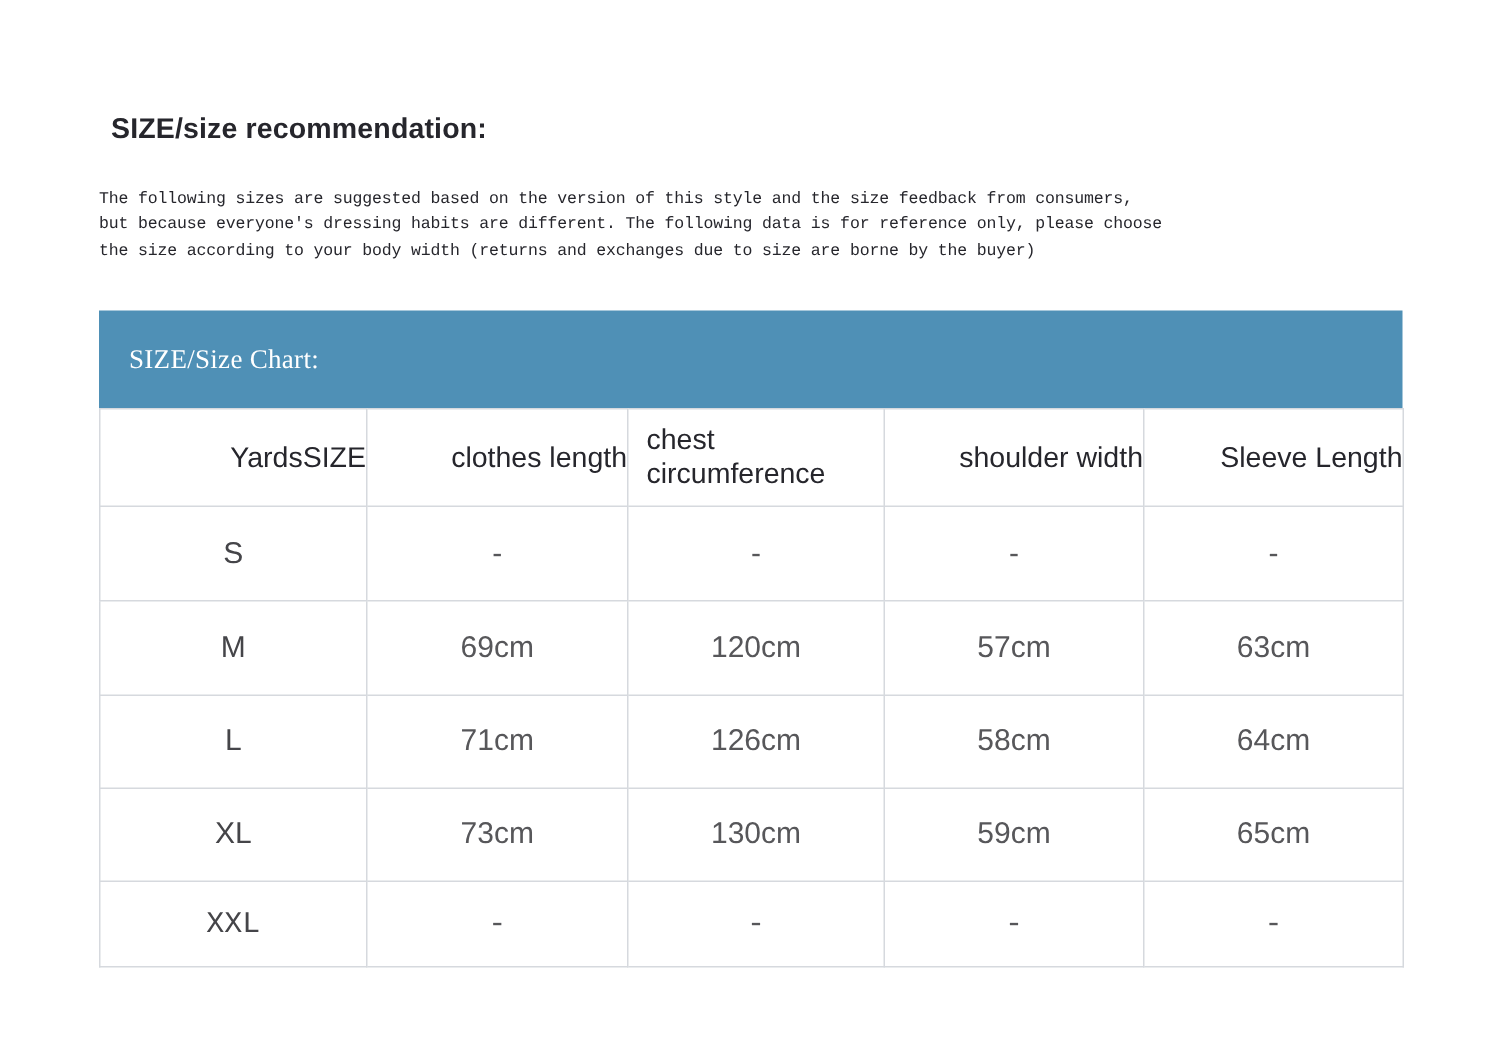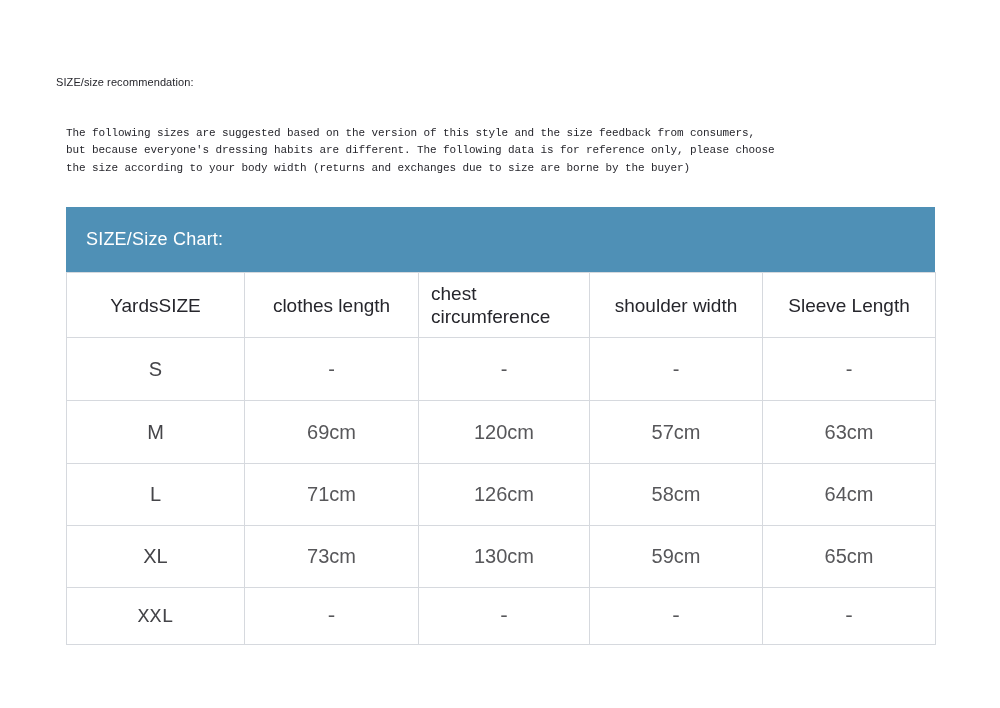--- a/index.html
+++ b/index.html
@@ -11,22 +11,22 @@
   }
   html,body{margin:0;padding:0;}
   body{
     width:1000px;height:708px;
     background:#ffffff;
     font-family:"Liberation Sans","DejaVu Sans",sans-serif;
     position:relative;
     overflow:hidden;
   }
   .page-title{
-    position:absolute;left:56px;top:76px;
-    font-size:11px;font-weight:400;
+    position:absolute;left:74px;top:76px;
+    font-size:19px;font-weight:700;
     color:var(--text_dark);
     letter-spacing:0.1px;
   }
   .intro{
     position:absolute;left:66px;top:125px;
     font-size:11px;line-height:17.4px;
     color:var(--text_dark);
     letter-spacing:-0.1px;
     white-space:nowrap;
     font-family:Liberation Mono, monospace;
@@ -36,20 +36,21 @@
   }
   .chart-header{
     width:869px;height:65px;
     background:var(--accent);
     color:#ffffff;
     display:flex;align-items:center;
     box-sizing:border-box;
     padding-left:20px;
     font-size:18px;
     letter-spacing:0.2px;
+    font-family:Liberation Serif, serif;
   }
   table.size-table{
     width:869px;
     border-collapse:collapse;
     table-layout:fixed;
   }
   .size-table th,.size-table td{
     border:1px solid var(--border);
     text-align:center;
     vertical-align:middle;
@@ -60,20 +61,21 @@
   .size-table thead tr{height:65px;}
   .size-table tbody tr:nth-child(1){height:63px;}
   .size-table tbody tr:nth-child(2){height:63px;}
   .size-table tbody tr:nth-child(3){height:62px;}
   .size-table tbody tr:nth-child(4){height:62px;}
   .size-table tbody tr:nth-child(5){height:57px;font-family:Liberation Mono, monospace;}
   .size-table th{
     font-size:19px;font-weight:400;
     color:var(--text_dark);
     line-height:23px;
+    text-align:right;
   }
   .size-table th.col-chest{
     text-align:left;
     padding-left:12px;
     padding-right:8px;
     margin-left:11px;
   }
   .size-table td{
     font-size:20px;
     color:var(--text_gray);

